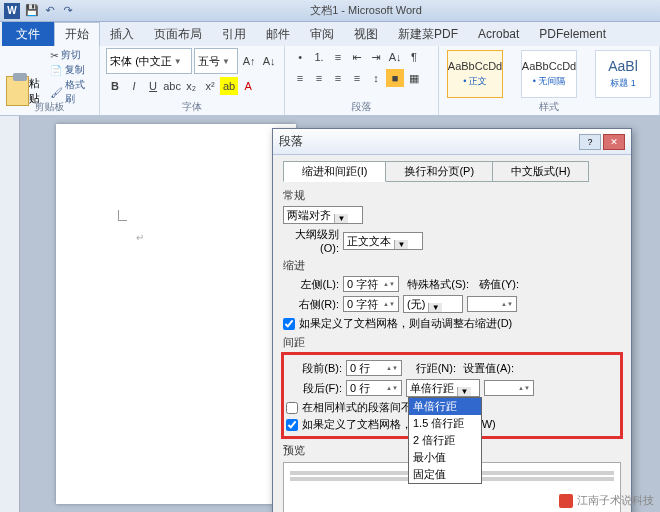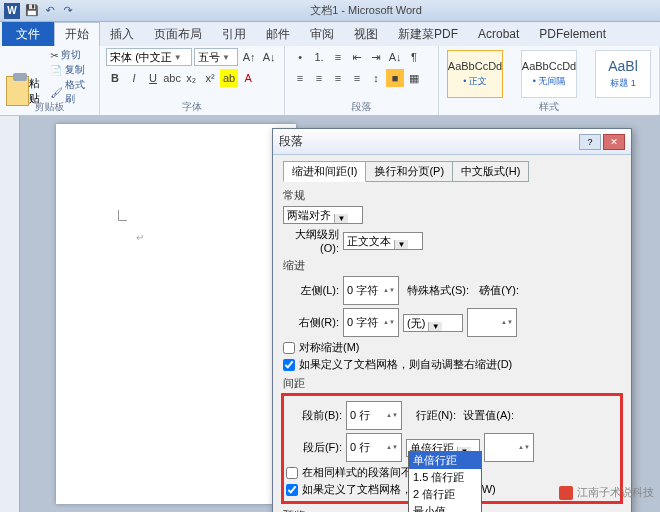--- a/index.html
+++ b/index.html
@@ -16,21 +16,21 @@
 .ribbon{height:70px;background:#f5f8fd;border-bottom:1px solid #b5c6dc;display:flex}
 .rgroup{border-right:1px solid #cdd9e8;padding:2px 6px 0 6px;display:flex;flex-direction:column;position:relative}
 .rglabel{font-size:10px;color:#6a7a92;text-align:center;position:absolute;bottom:1px;left:0;right:0}
 .paste{width:42px;display:flex;flex-direction:row;align-items:flex-end}
 .paste-icon{width:28px;height:30px;background:#f8dc8c;border:1px solid #c8a040;position:relative;margin-top:2px}
 .paste-icon::before{content:"";position:absolute;top:-4px;left:6px;width:14px;height:8px;background:#9aa8b8;border-radius:2px}
 .clipside{display:flex;flex-direction:column;gap:1px;font-size:10px;color:#3a5a8a;margin-left:4px}
 .clipside span{display:flex;align-items:center;gap:2px}
 .scissors{color:#444}
 .fontrow{display:flex;align-items:center;gap:2px;margin-bottom:3px}
-.combo{border:1px solid #abc;background:#fff;height:18px;display:flex;align-items:center;padding:4px 3px;font-size:11px}
+.combo{border:1px solid #abc;background:#fff;height:18px;display:flex;align-items:center;padding:12px 3px;font-size:11px}
 .combo .dd{margin-left:2px;font-size:8px;color:#666}
 .btnrow{display:flex;gap:1px;align-items:center}
 .rb{width:18px;height:18px;display:flex;align-items:center;justify-content:center;font-size:11px;color:#444;border:1px solid transparent}
 .styles{display:flex;gap:18px;padding:2px}
 .stylebox{width:56px;height:48px;border:1px solid #cdd9e8;background:#fff;display:flex;flex-direction:column;align-items:center;justify-content:center;font-size:9px}
 .stylebox.sel{border-color:#f0b030;background:#fff8e0}
 .stylebox .prev{font-size:11px;color:#333}
 .stylebox .nm{font-size:9px;color:#1e61c0;margin-top:3px}
 .docarea{position:absolute;top:116px;left:0;right:0;bottom:0;background:#b8c4d4;display:flex}
 .ruler-v{width:20px;background:#e8eef4;border-right:1px solid #aab}
@@ -38,38 +38,38 @@
 .page::before{content:"";position:absolute;top:86px;left:62px;width:8px;height:10px;border-left:1px solid #999;border-bottom:1px solid #999}
 .cursor{position:absolute;top:108px;left:80px;font-size:10px;color:#aaa}
 .dialog{position:absolute;top:128px;left:272px;width:360px;background:#f0f0f0;border:1px solid #6a7a92;box-shadow:2px 2px 8px rgba(0,0,0,.3)}
 .dlg-title{height:26px;background:linear-gradient(#fdfdfd,#e4ecf7);display:flex;align-items:center;padding:0 6px;border-bottom:1px solid #b5c6dc}
 .dlg-title .t{flex:1;font-size:12px;color:#333}
 .dlg-title .wc{display:flex;gap:2px}
 .wcb{width:22px;height:16px;border:1px solid #9ab;background:#dbe6f4;font-size:9px;display:flex;align-items:center;justify-content:center}
 .wcb.close{background:#d97070;color:#fff;border-color:#b04040}
 .dlg-body{padding:6px 10px 4px 10px}
 .dlg-tabs{display:flex;margin-bottom:6px}
-.dtab{border:1px solid #9aa;padding:2px 8px;font-size:11px;background:#f0f0f0;margin-right:-1px}
+.dtab{border:1px solid #9aa;padding:2px 18px;font-size:11px;background:#f0f0f0;margin-right:-1px}
 .dtab.active{background:#fff;border-bottom-color:#fff;position:relative;z-index:1}
 .section-label{font-size:11px;color:#333;margin:4px 0 2px 0}
 .frow{display:flex;align-items:center;gap:4px;margin:3px 0;font-size:11px}
 .frow label{width:56px;text-align:right}
 .dcombo{border:1px solid #888;background:#fff;height:18px;display:flex;align-items:flex-end;padding:0 3px;font-size:11px;position:relative}
 .dcombo .dd{width:14px;text-align:center;border-left:1px solid #aaa;margin-left:3px;font-size:8px;background:#e8e8e8}
-.spinner{border:1px solid #888;background:#fff;height:29px;width:56px;display:flex;align-items:center;padding:4px 3px;font-size:11px}
+.spinner{border:1px solid #888;background:#fff;height:16px;width:56px;display:flex;align-items:center;padding:4px 3px;font-size:11px}
 .spinner .sp{width:12px;display:flex;flex-direction:column;margin-left:auto;font-size:6px;line-height:7px;color:#666}
 .chk{display:flex;align-items:center;gap:4px;font-size:11px;margin:2px 0}
 .chk input{width:12px;height:12px}
 .redbox{border:3px solid #e03030;padding:2px;margin:2px -2px}
 .dropdown-open{position:absolute;border:1px solid #666;background:#fff;font-size:11px;z-index:10}
 .dropdown-open div{padding:1px 4px}
 .dropdown-open div.sel{background:#3168cd;color:#fff}
 .preview{border:1px solid #aaa;background:#fff;height:68px;margin:4px 0;padding:6px;overflow:hidden}
 .preview .ln{height:4px;background:#d0d0d0;margin:2px 0}
-.watermark{position:absolute;bottom:12px;right:6px;font-size:11px;color:#888;display:flex;align-items:center;gap:4px}
+.watermark{position:absolute;bottom:4px;right:6px;font-size:11px;color:#888;display:flex;align-items:center;gap:4px}
 .watermark .logo{width:14px;height:14px;background:#d43;border-radius:2px}
 </style>
 </head>
 <body>
 
 <div class="titlebar">
   <div class="wicon">W</div>
   <div class="qat">
     <span>💾</span>
     <span>↶</span>
@@ -236,24 +236,20 @@
         </div>
       <div class="dcombo" style="width:60px">
           <span>(无)</span>
           <span class="dd">▼</span>
         </div>
       <div class="spinner" style="width:50px">
           <span></span>
           <span class="sp">▲▼</span>
         </div>
     </div>
-    <div class="chk">
-        <input type="checkbox" style="">
-        <span>对称缩进(M)</span>
-      </div>
     <div class="chk">
         <input type="checkbox" checked="" style="">
         <span>如果定义了文档网格，则自动调整右缩进(D)</span>
       </div>
 
     <div class="section-label">间距</div>
     <div class="redbox">
       <div class="frow">
         <label>段前(B):</label>
         <div class="spinner">

